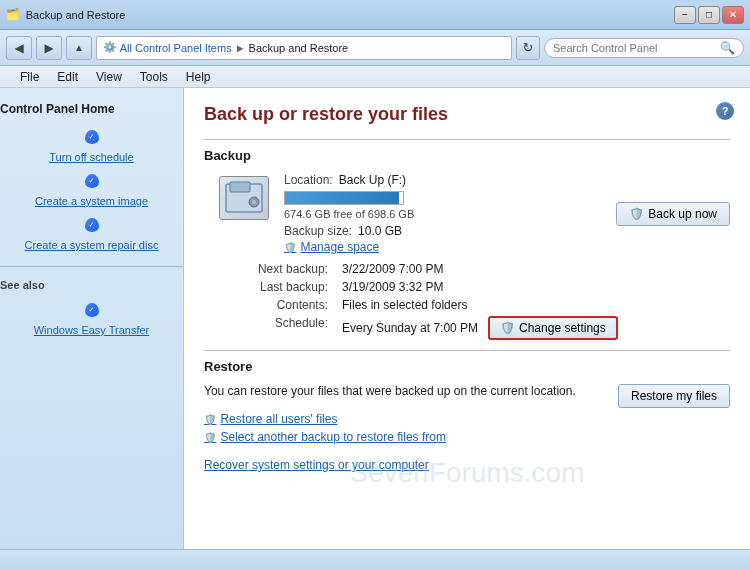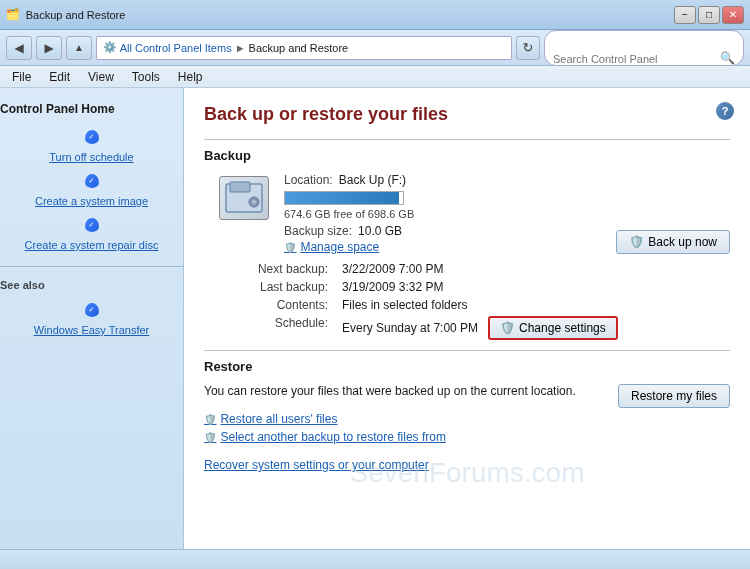--- a/index.html
+++ b/index.html
@@ -92,45 +92,45 @@
       background: linear-gradient(to bottom, #dceef8, #c0d8ec);
       display: flex;
       align-items: center;
       justify-content: center;
       cursor: pointer;
       font-size: 13px;
       color: #444;
     }
     .search-box {
       width: 200px;
-      height: 36px;
+      height: 20px;
       border: 1px solid #aac;
       border-radius: 12px;
       background: white;
       display: flex;
-      align-items: flex-end;
+      align-items: center;
       padding: 0 8px;
       gap: 4px;
     }
     .search-box input {
       border: none;
       outline: none;
       font-size: 11px;
       width: 100%;
       background: transparent;
       color: #888;
     }
 
     
     .menu-bar {
       height: 22px;
       background: linear-gradient(to bottom, #e8f0f8, #dce8f4);
       display: flex;
       align-items: center;
-      padding: 0 4px;
+      padding: 0 12px;
       gap: 2px;
       border-bottom: 1px solid #b8cce0;
     }
     .menu-item {
       padding: 2px 8px;
       font-size: 12px;
       color: #1a1a1a;
       cursor: pointer;
       border-radius: 2px;
     }
@@ -453,21 +453,21 @@
   </div>
 
   <div class="content-area">
     <div class="help-icon">?</div>
 
     <div class="page-title">Back up or restore your files</div>
 
     <div class="section-divider"></div>
     <div class="section-header">Backup</div>
 
-    <div style="display:flex; align-items:flex-end; justify-content:space-between; margin-bottom:8px;">
+    <div style="display:flex; align-items:center; justify-content:space-between; margin-bottom:8px;">
       <div style="display:flex; align-items:flex-start; gap:10px;">
         <div class="disk-icon">
           <div class="disk-visual">
             <svg width="40" height="36" viewBox="0 0 40 36">
               <rect x="2" y="4" width="36" height="28" rx="2" fill="#c8d8e8" stroke="#7090b0" stroke-width="1.5"></rect>
               <rect x="6" y="2" width="20" height="10" rx="1" fill="#a0b8d0" stroke="#6080a0" stroke-width="1"></rect>
               <circle cx="30" cy="22" r="5" fill="#8898b0" stroke="#6070a0" stroke-width="1"></circle>
               <circle cx="30" cy="22" r="2" fill="#b0c0d0"></circle>
             </svg>
           </div>

